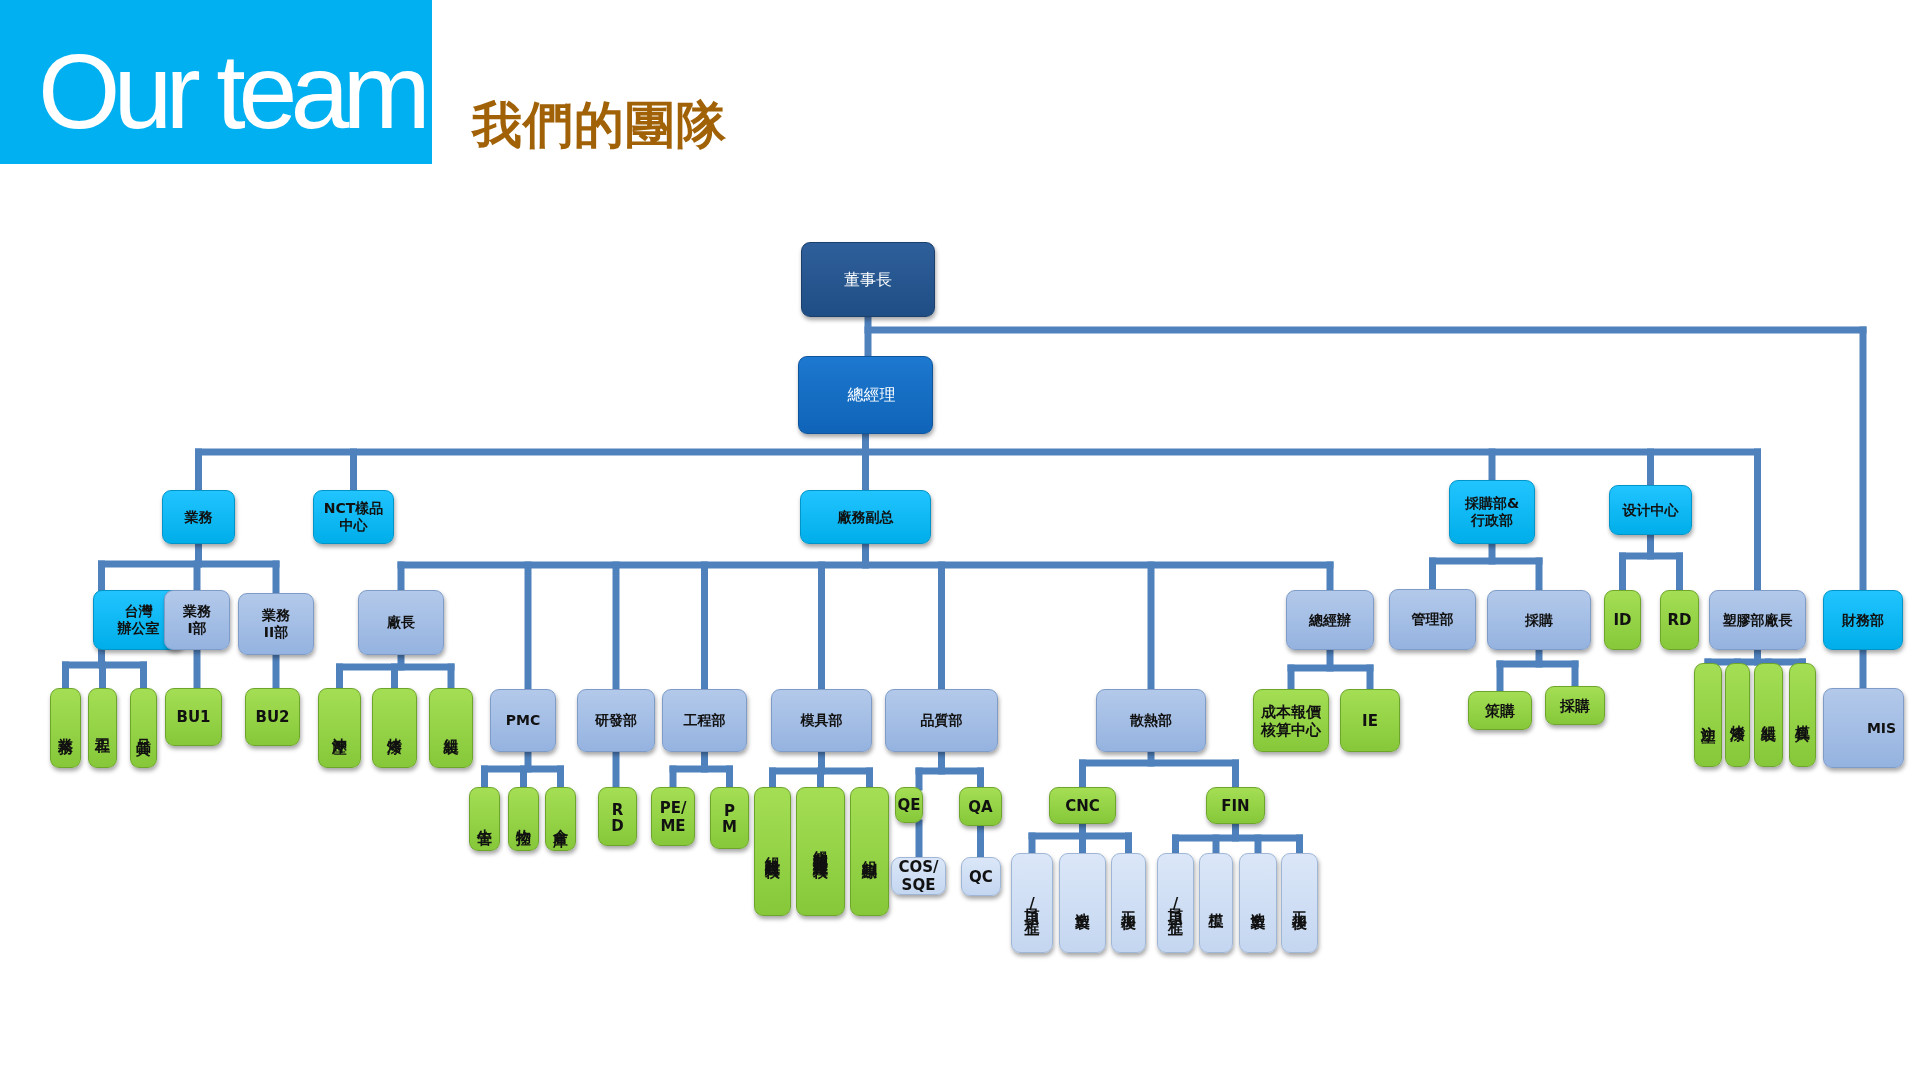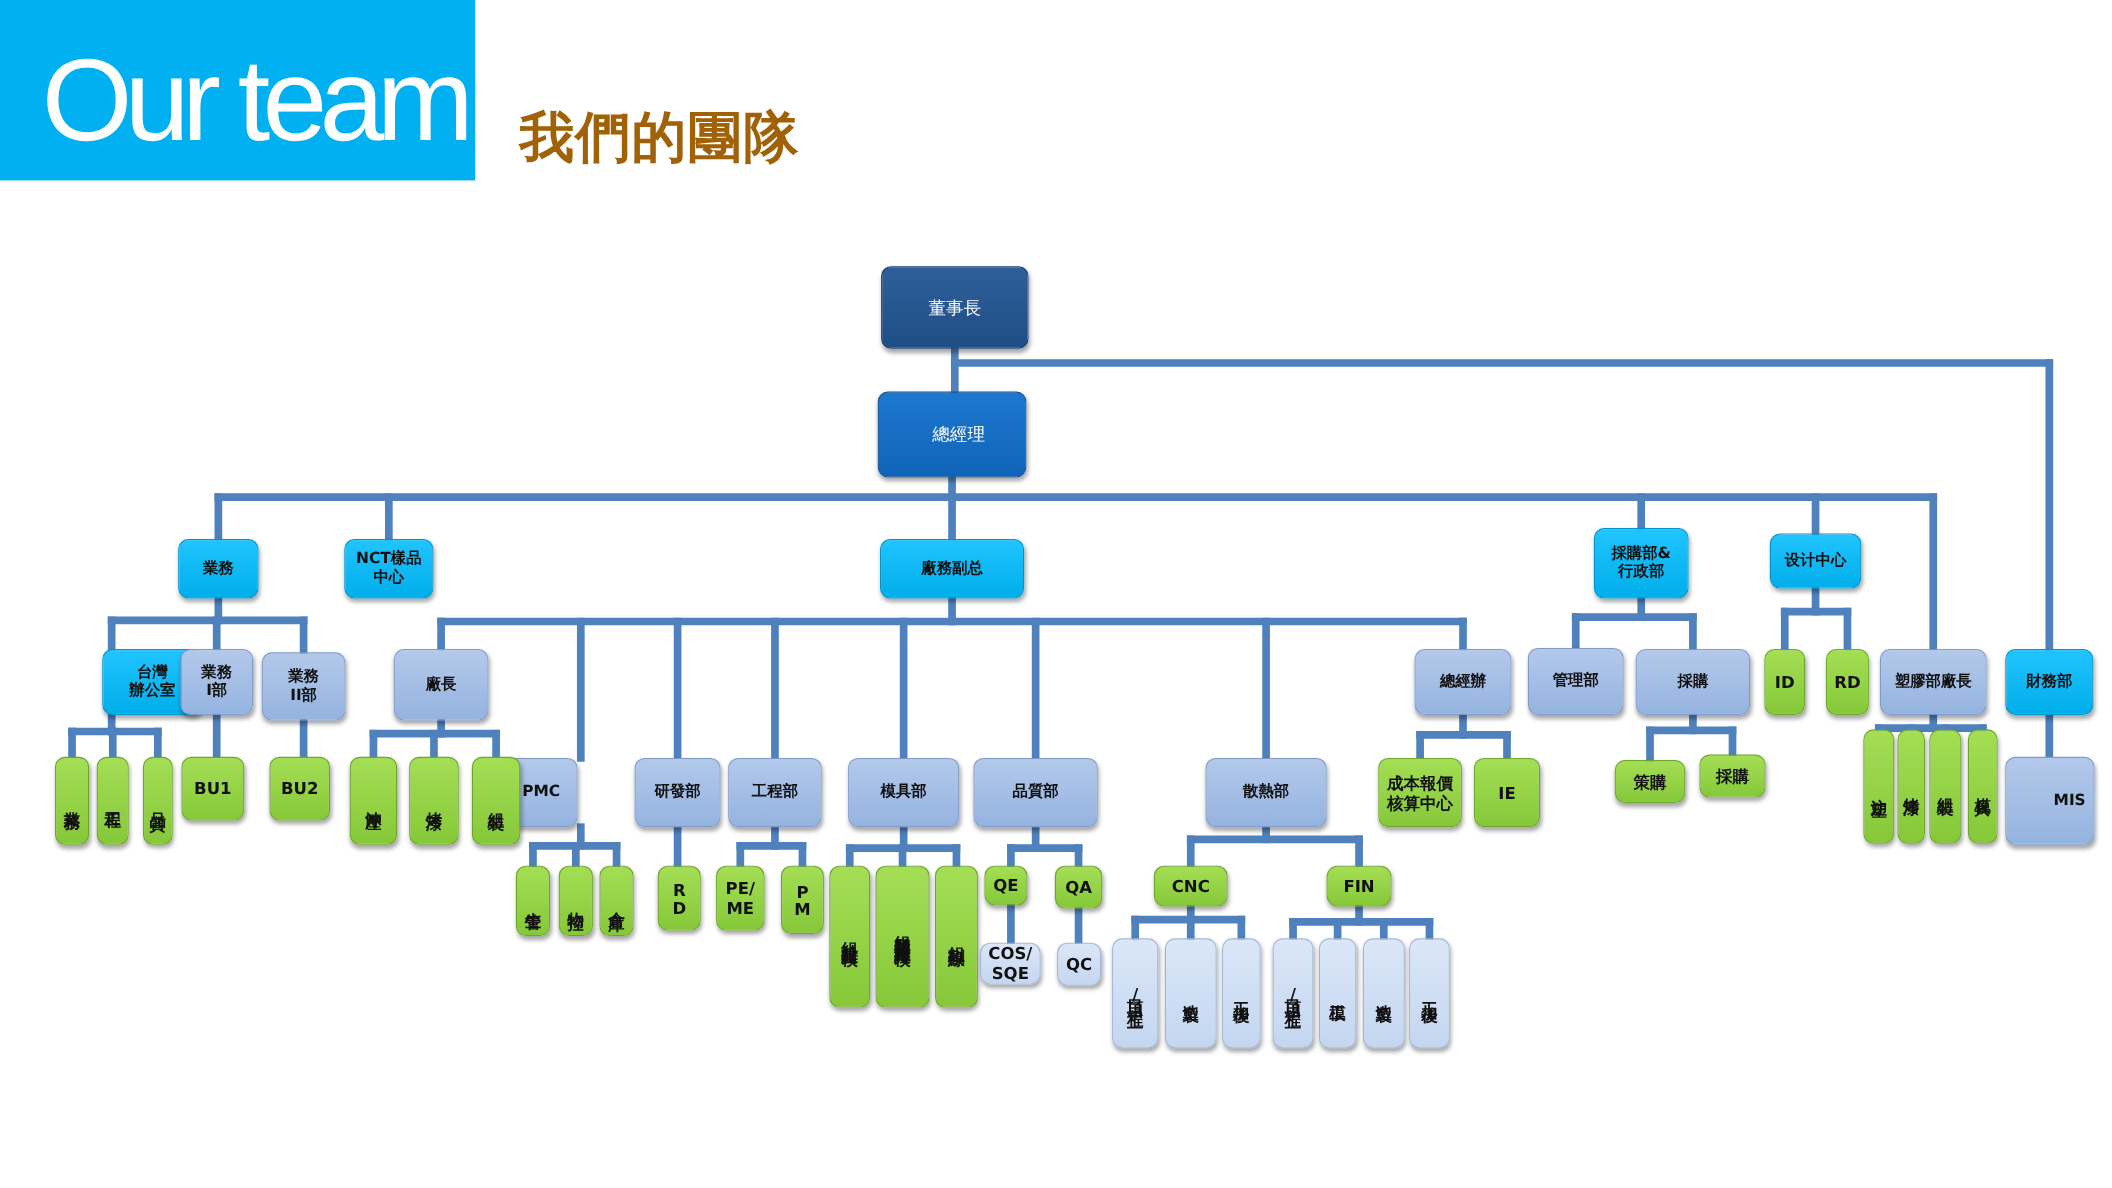--- a/index.html
+++ b/index.html
@@ -172,21 +172,21 @@
     <div class="node steel" style="left: 238px; top: 593px; width: 76px; height: 62px;">
       <span>業務
 II部</span>
     </div>
     <div class="node steel" style="left: 358px; top: 590px; width: 86px; height: 65px;">
       <span>廠長</span>
     </div>
     <div class="node steel" style="left: 1286px; top: 590px; width: 88px; height: 60px;">
       <span>總經辦</span>
     </div>
-    <div class="node steel" style="left: 459px; top: 689px; width: 66px; height: 63px;">
+    <div class="node steel" style="left: 490px; top: 689px; width: 66px; height: 63px;">
       <span>PMC</span>
     </div>
     <div class="node steel" style="left: 577px; top: 689px; width: 78px; height: 63px;">
       <span>研發部</span>
     </div>
     <div class="node steel" style="left: 662px; top: 689px; width: 85px; height: 63px;">
       <span>工程部</span>
     </div>
     <div class="node steel" style="left: 771px; top: 689px; width: 101px; height: 63px;">
       <span>模具部</span>
@@ -282,21 +282,21 @@
     </div>
     <div class="node green vert tight" style="left: 754px; top: 787px; width: 37px; height: 129px;">
       <span>模具設計組</span>
     </div>
     <div class="node green vert tight" style="left: 796px; top: 787px; width: 49px; height: 129px;">
       <span>模具維修及開發組</span>
     </div>
     <div class="node green vert tight" style="left: 850px; top: 787px; width: 39px; height: 129px;">
       <span>線割組</span>
     </div>
-    <div class="node green" style="left: 895px; top: 787px; width: 39px; height: 36px;">
+    <div class="node green" style="left: 895px; top: 787px; width: 28px; height: 36px;">
       <span>QE</span>
     </div>
     <div class="node green" style="left: 959px; top: 787px; width: 43px; height: 39px;">
       <span>QA</span>
     </div>
     <div class="node pale" style="left: 891px; top: 857px; width: 55px; height: 38px;">
       <span>COS/
 SQE</span>
     </div>
     <div class="node pale" style="left: 961px; top: 857px; width: 40px; height: 39px;">

